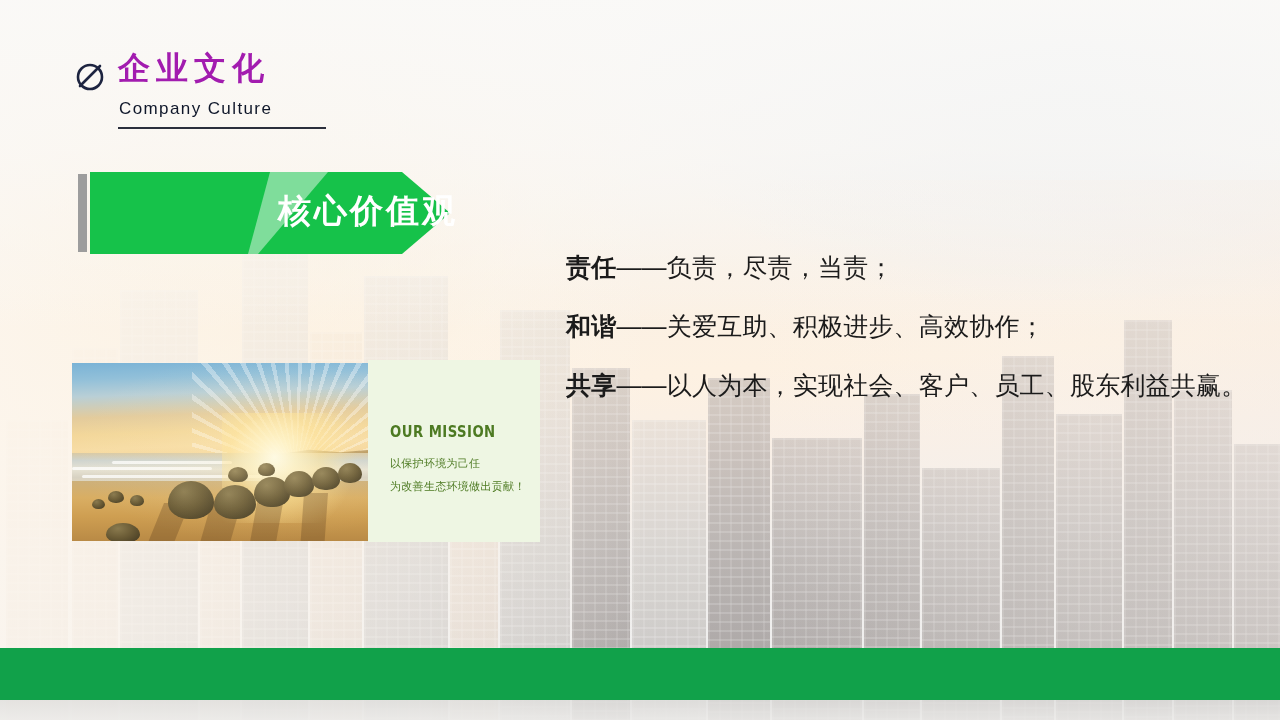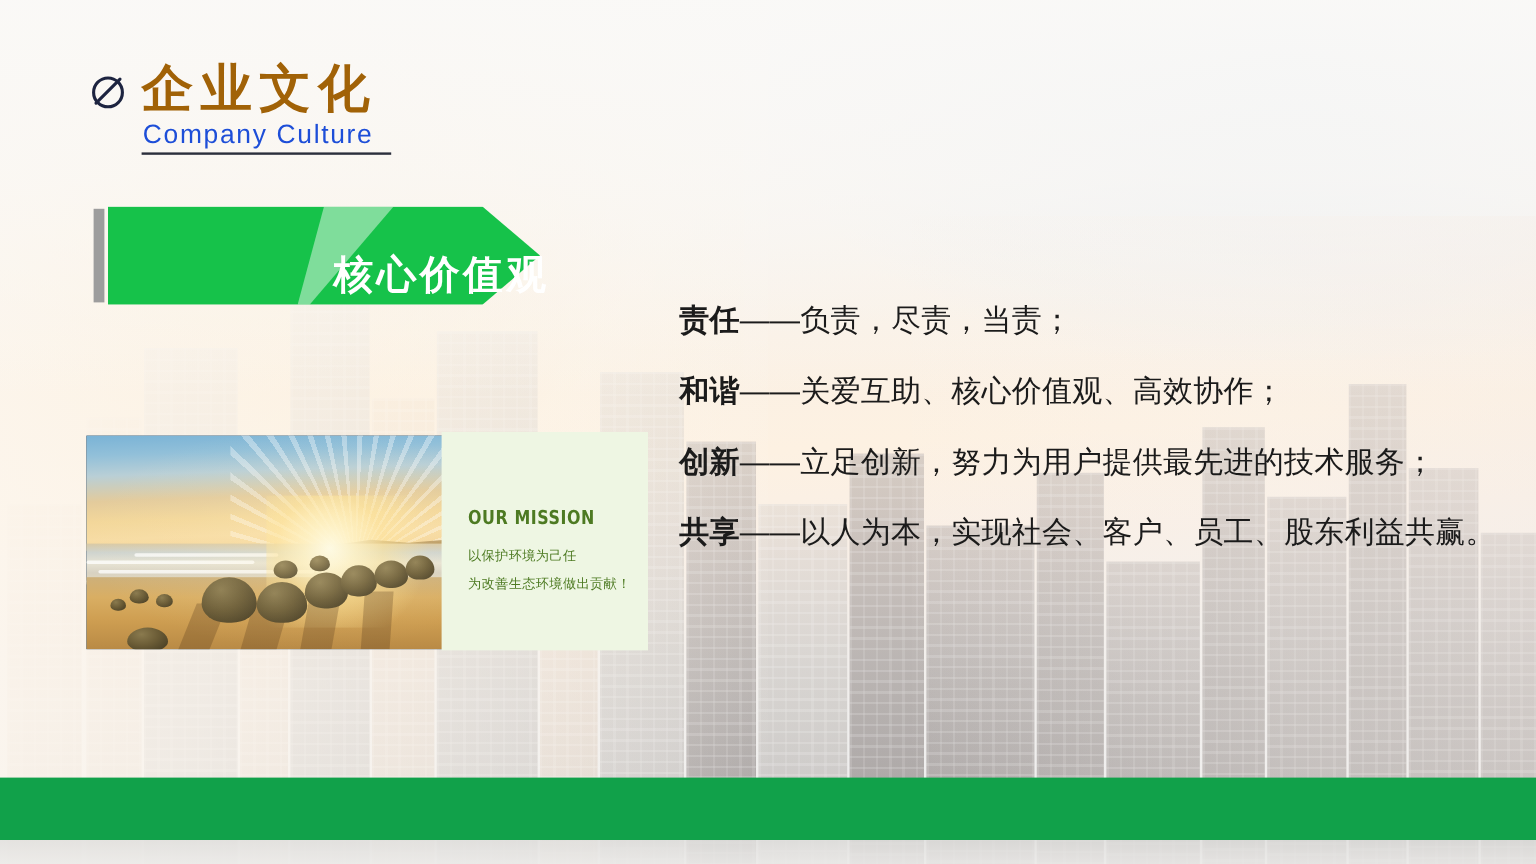--- a/index.html
+++ b/index.html
@@ -84,27 +84,27 @@
   .header { position:absolute; left:0; top:0; width:1280px; height:150px; }
 
   .brand-mark {
     position:absolute; left:74px; top:59px;
     width:34px; height:34px;
   }
   .brand-mark svg { display:block; }
 
   .page-title {
     position:absolute; left:118px; top:52px;
-    font-size:43px; font-weight:700; color:#a16207;
+    font-size:32px; font-weight:700; color:#a21caf;
     letter-spacing:6px; line-height:1.05;
     white-space:nowrap;
   }
   .page-subtitle {
     position:absolute; left:119px; top:99px;
-    font-size:22px; font-weight:400; color:#1d4ed8;
+    font-size:17px; font-weight:400; color:#0f172a;
     letter-spacing:1.4px; white-space:nowrap;
   }
   .title-rule {
     position:absolute; left:118px; top:127px;
     width:208px; height:2px; background:#2b2f3c;
   }
 
   
   .logo {
     position:absolute; right:62px; top:62px;
@@ -133,21 +133,21 @@
     position:absolute; left:12px; top:0; width:360px; height:82px;
     background:#16c24a;
     clip-path:polygon(0 0, 312px 0, 360px 41px, 312px 82px, 0 82px);
   }
   .banner-tri {
     position:absolute; left:160px; top:0; width:90px; height:82px;
     background:rgba(255,255,255,.45);
     clip-path:polygon(32px 0, 90px 0, 20px 82px, 10px 82px);
   }
   .banner-label {
-    position:absolute; left:200px; top:36px;
+    position:absolute; left:200px; top:18px;
     font-size:33px; font-weight:700; color:#ffffff;
     letter-spacing:3px; line-height:1.3; white-space:nowrap;
   }
 
   
   .mission { position:absolute; left:72px; top:360px; width:468px; height:182px; }
   .mission-panel {
     position:absolute; left:296px; top:0; width:172px; height:182px;
     background:#eef6e3;
   }
@@ -345,24 +345,21 @@
       <div class="mission-l1">以保护环境为己任</div>
       <div class="mission-l2">为改善生态环境做出贡献！</div>
     </div>
   </div>
 
   <div class="values">
     <div class="value-row">
       <span class="value-key">责任</span><span class="value-text">——负责，尽责，当责；</span>
     </div>
     <div class="value-row">
-      <span class="value-key">和谐</span><span class="value-text">——关爱互助、核心价值观、高效协作；</span>
-    </div>
-    <div class="value-row">
-      <span class="value-key">创新</span><span class="value-text">——立足创新，努力为用户提供最先进的技术服务；</span>
+      <span class="value-key">和谐</span><span class="value-text">——关爱互助、积极进步、高效协作；</span>
     </div>
     <div class="value-row">
       <span class="value-key">共享</span><span class="value-text">——以人为本，实现社会、客户、员工、股东利益共赢。</span>
     </div>
   </div>
 
   <div class="bottom-bar"></div>
   <div class="bottom-strip"></div>
 
 </div>

